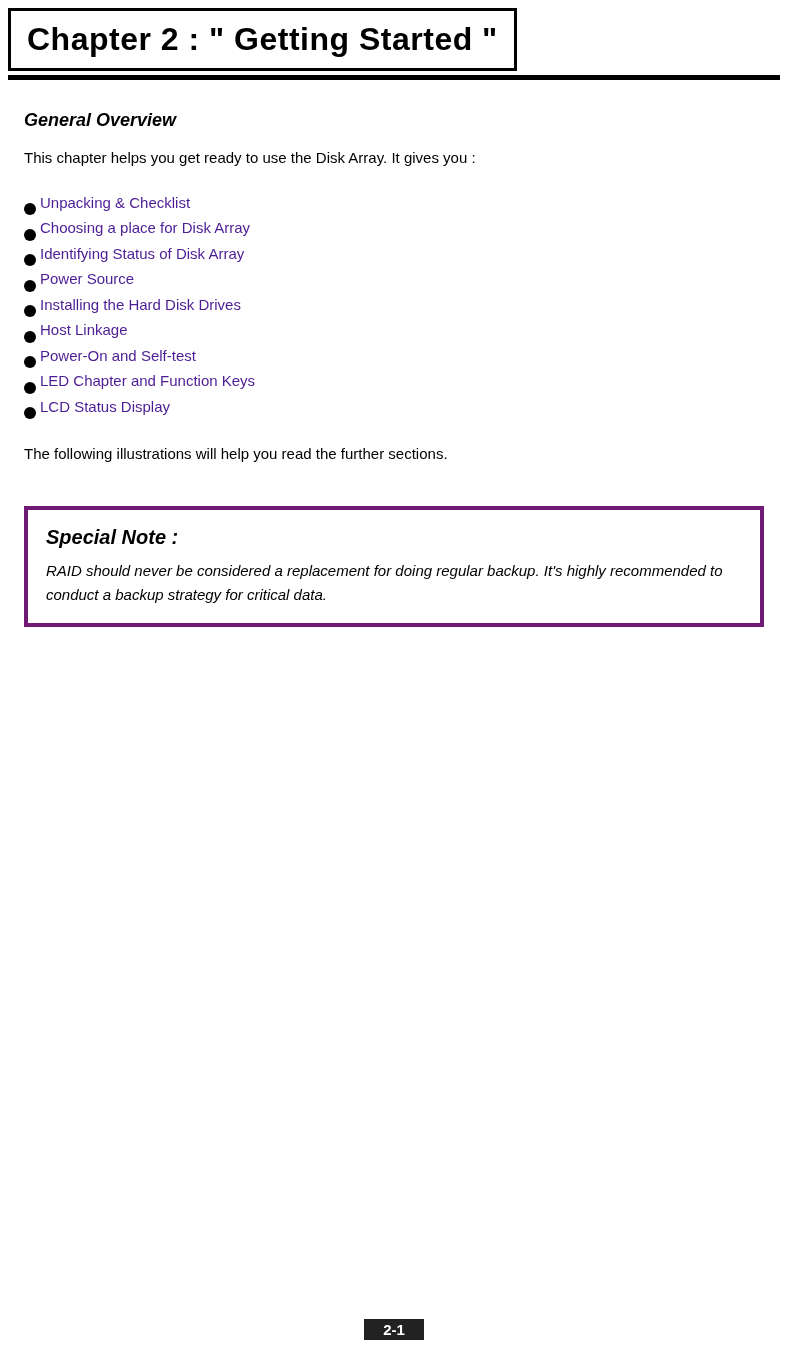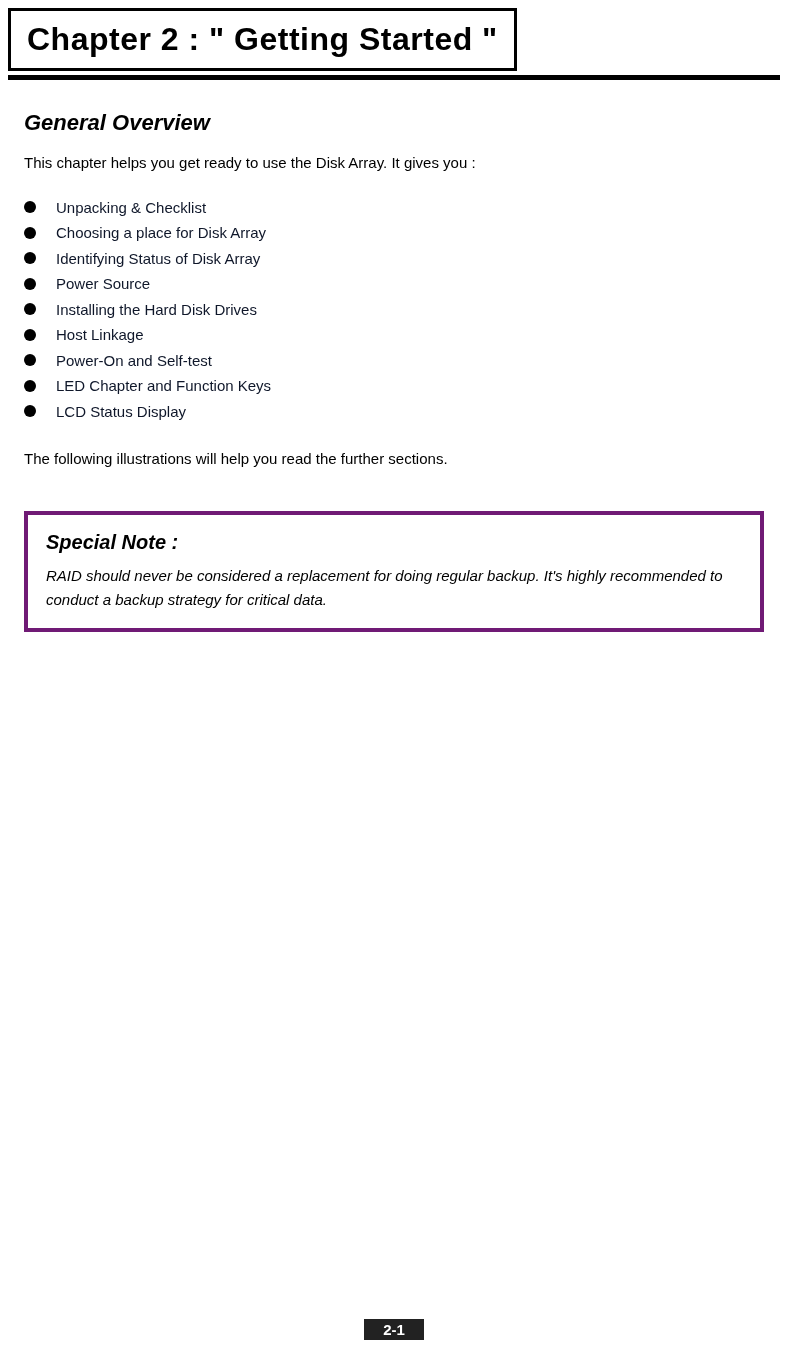--- a/index.html
+++ b/index.html
@@ -48,21 +48,21 @@
       width: calc(100% - 16px);
     }
 
     
     .main-content {
       padding: 30px 20px 20px 20px;
     }
 
     
     .section-heading {
-      font-size: 22px;
+      font-size: 18px;
       font-weight: bold;
       font-style: italic;
       color: #000000;
       font-family: Arial, sans-serif;
       margin-bottom: 16px;
       padding-left: 4px;
     }
 
     
     .body-text {
@@ -76,26 +76,26 @@
 
     
     .bullet-list {
       list-style: none;
       padding: 0;
       margin: 0 0 24px 4px;
     }
 
     .bullet-list li {
       font-size: 15px;
-      color: #0f172a;
+      color: #4c1d95;
       font-family: Arial, sans-serif;
       line-height: 1.7;
       display: flex;
-      align-items: center;
-      gap: 20px;
+      align-items: flex-end;
+      gap: 4px;
     }
 
     .bullet-circle {
       width: 12px;
       height: 12px;
       background: #000000;
       border-radius: 50%;
       flex-shrink: 0;
       display: inline-block;
     }

